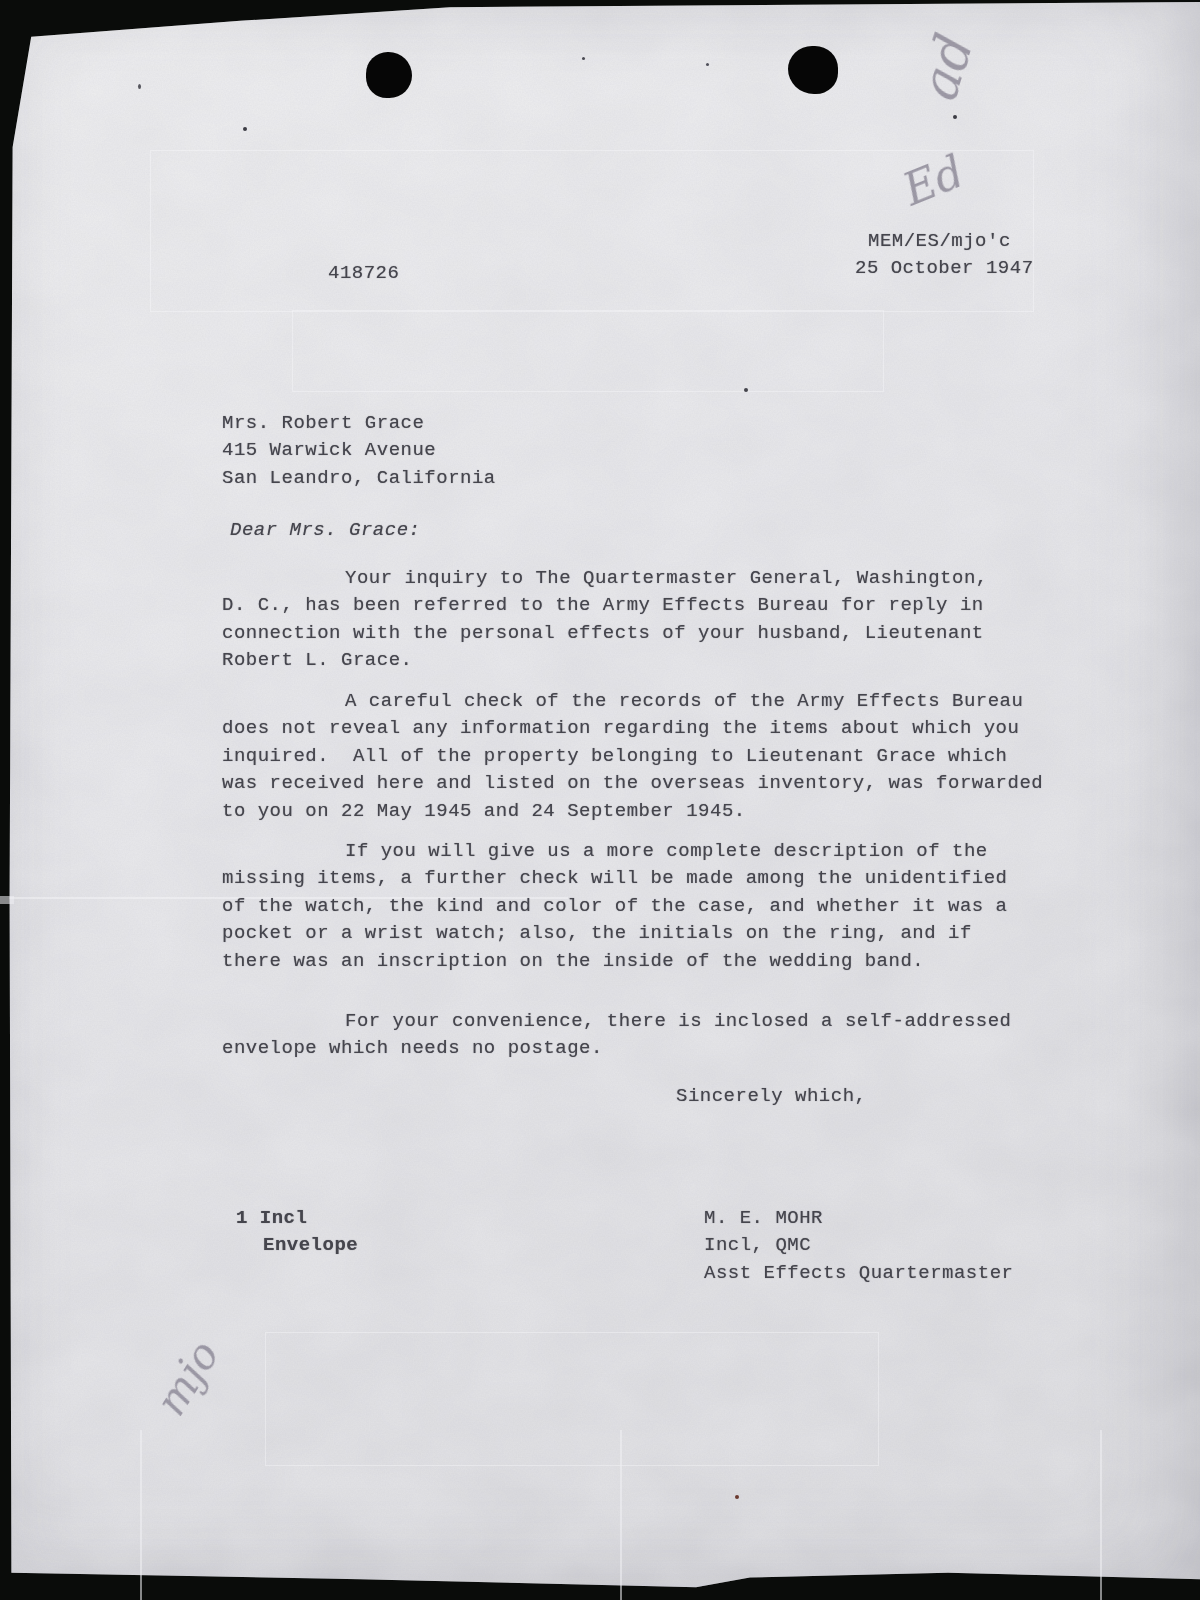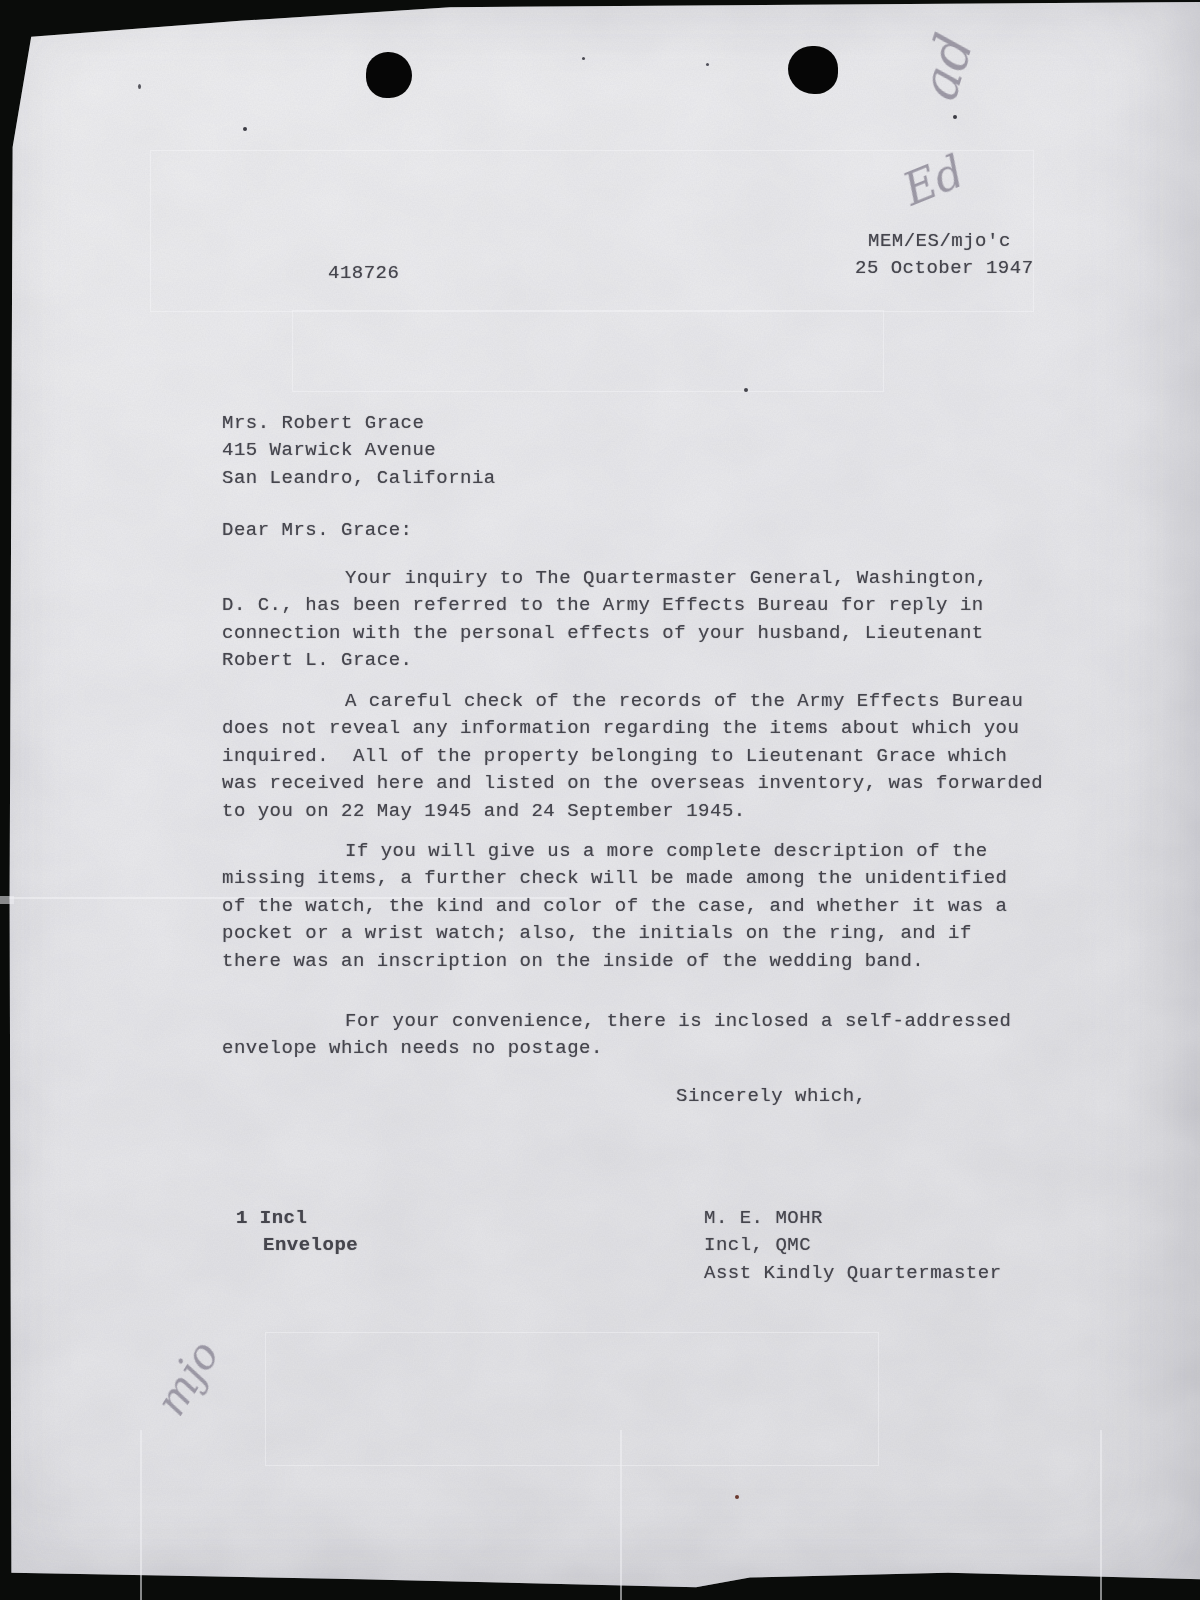--- a/index.html
+++ b/index.html
@@ -67,21 +67,21 @@
   <div class="typed" style="left:868px;top:228px;">MEM/ES/mjo'c</div>
   <div class="typed" style="left:855px;top:255px;">25 October 1947</div>
   <div class="typed" style="left:328px;top:260px;">418726</div>
 
   <div class="typed" style="left:222px;top:410px;">
       <div>Mrs. Robert Grace</div>
       <div>415 Warwick Avenue</div>
       <div>San Leandro, California</div>
     </div>
 
-  <div class="typed" style="left:222px;top:517px;">Dear Mrs. Grace:</div>
+  <div class="typed" style="left:230px;top:517px;font-style:italic;">Dear Mrs. Grace:</div>
 
   <div class="typed para" style="left:222px;top:565px;">
       <div>Your inquiry to The Quartermaster General, Washington,</div>
       <div>D. C., has been referred to the Army Effects Bureau for reply in</div>
       <div>connection with the personal effects of your husband, Lieutenant</div>
       <div>Robert L. Grace.</div>
     </div>
   <div class="typed para" style="left:222px;top:688px;">
       <div>A careful check of the records of the Army Effects Bureau</div>
       <div>does not reveal any information regarding the items about which you</div>
@@ -104,21 +104,21 @@
   <div class="typed" style="left:676px;top:1083px;">Sincerely which,</div>
 
   <div class="typed encl" style="left:236px;top:1205px;font-weight:bold;">
       <div>1 Incl</div>
       <div>Envelope</div>
     </div>
 
   <div class="typed" style="left:704px;top:1205px;">
       <div>M. E. MOHR</div>
       <div>Incl, QMC</div>
-      <div>Asst Kindly Quartermaster</div>
+      <div>Asst Effects Quartermaster</div>
     </div>
 
   <div class="hand" style="left:146px;top:1398px;font-size:42px;transform:rotate(-58deg);transform-origin:left top;">mjo</div>
 
   <div class="speck" style="left:243px;top:127px;width:4px;height:4px;background:#3c3c44;"></div>
   <div class="speck" style="left:138px;top:84px;width:3px;height:5px;background:#55555d;"></div>
   <div class="speck" style="left:582px;top:57px;width:3px;height:3px;background:#4a4a52;"></div>
   <div class="speck" style="left:953px;top:115px;width:4px;height:4px;background:#3c3c44;"></div>
   <div class="speck" style="left:706px;top:63px;width:3px;height:3px;background:#50505a;"></div>
   <div class="speck" style="left:744px;top:388px;width:4px;height:4px;background:#44444c;"></div>

